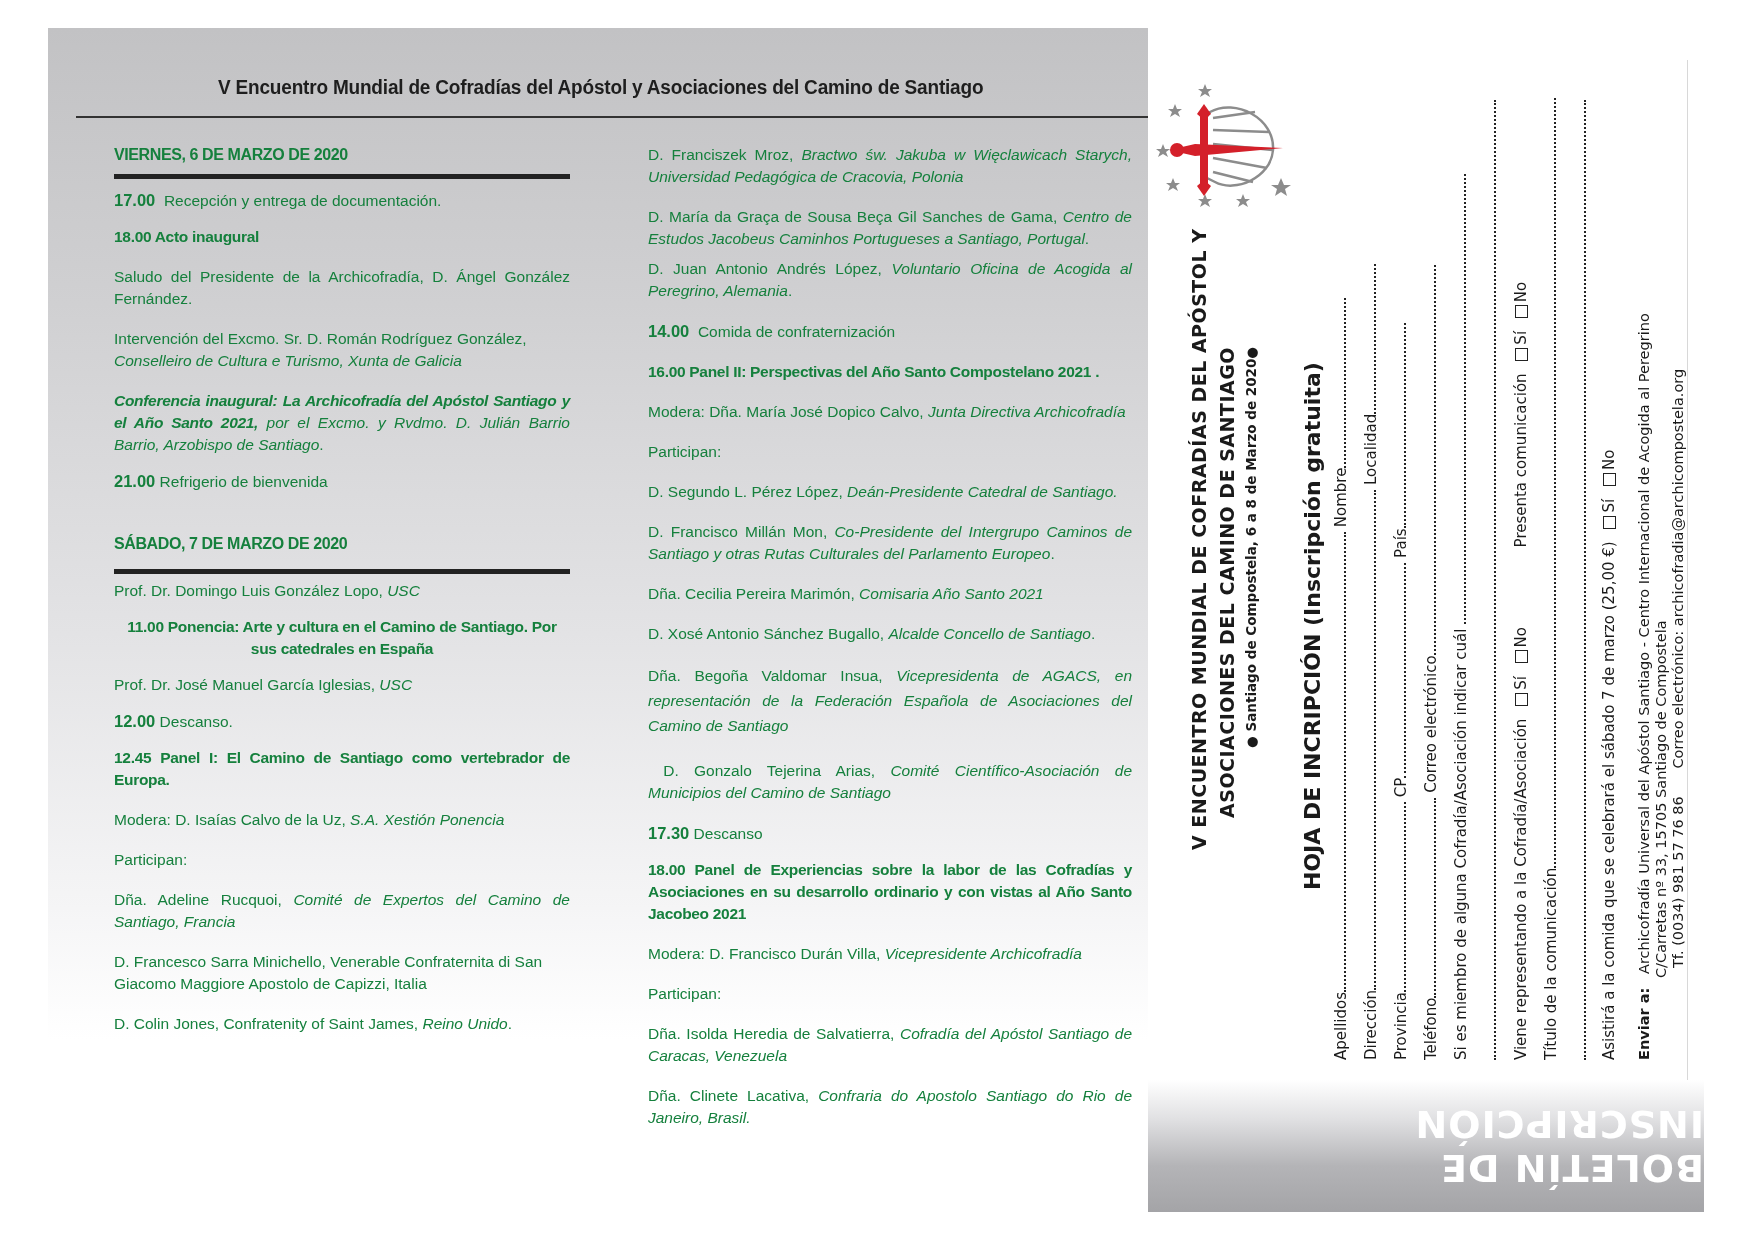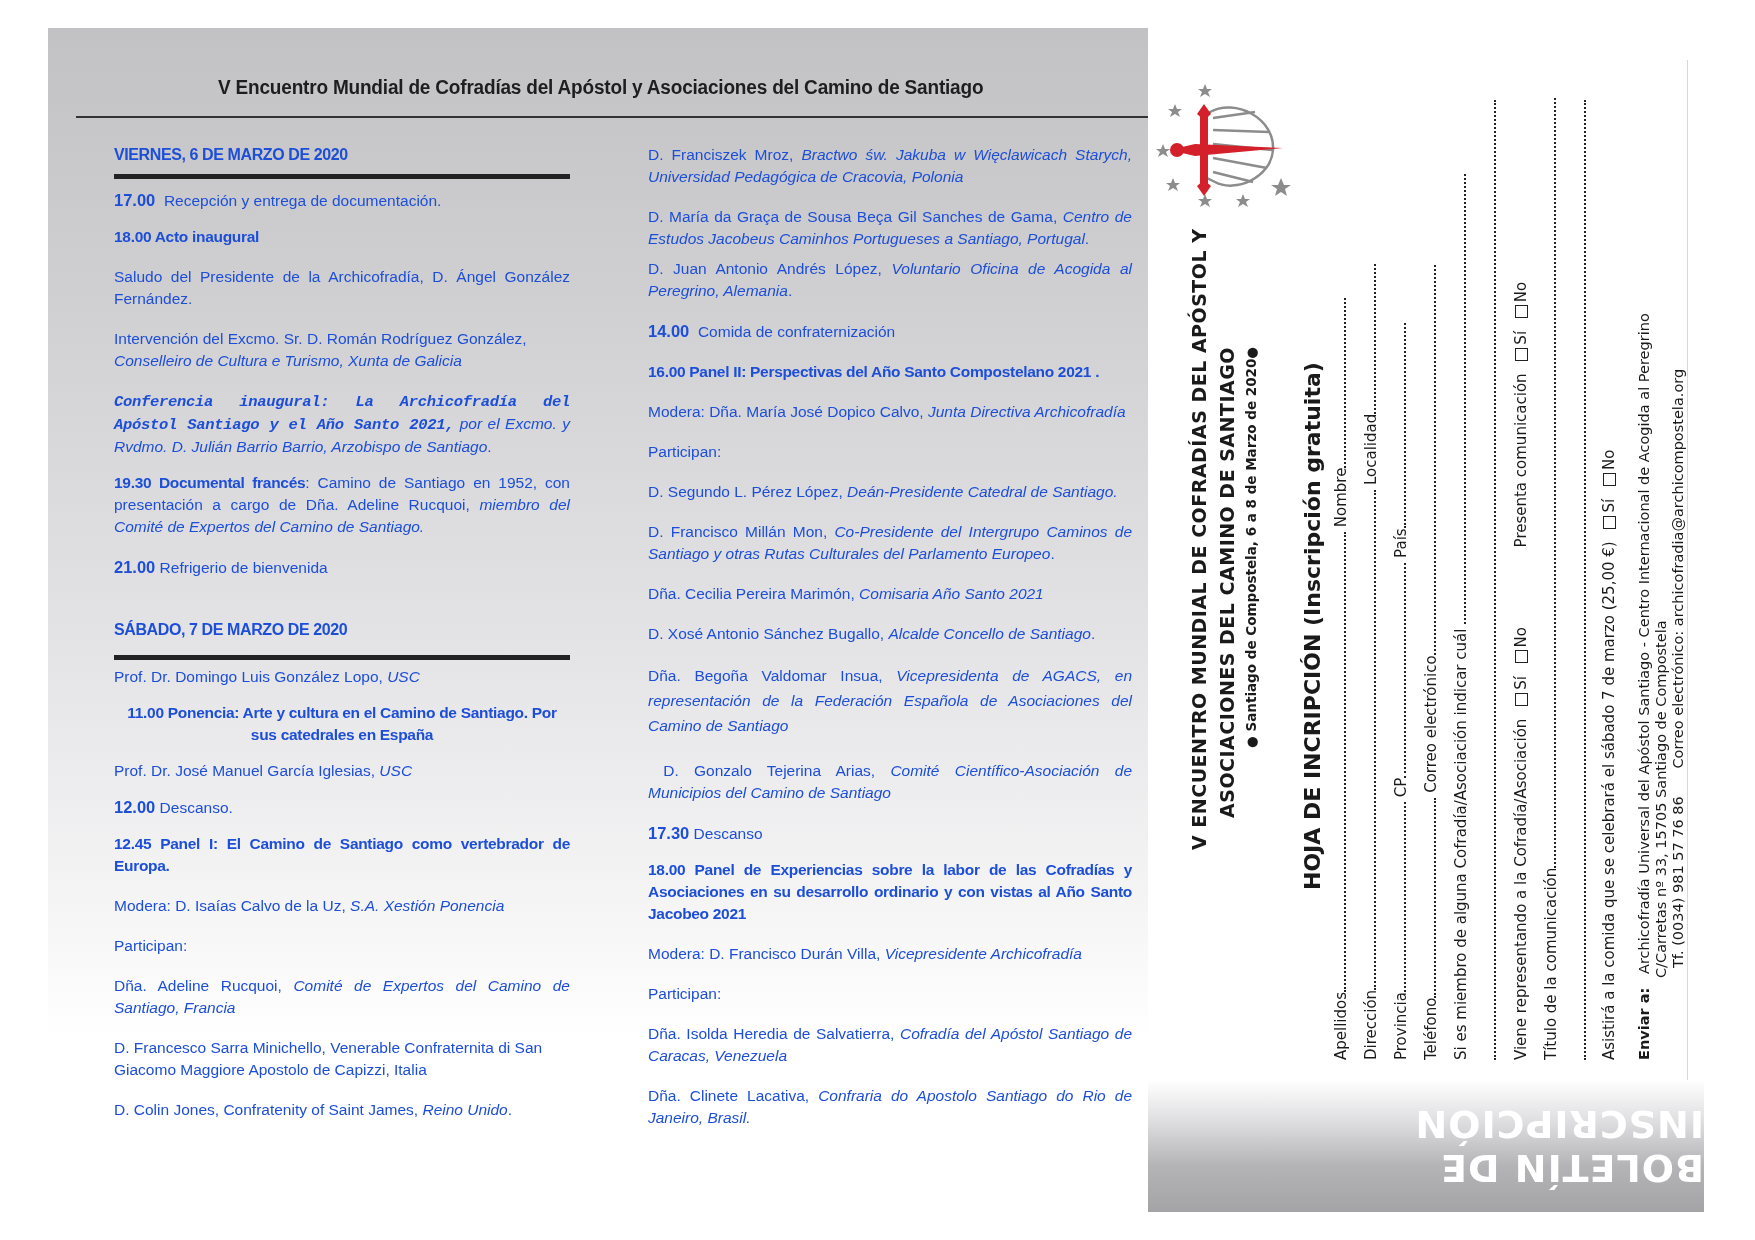--- a/index.html
+++ b/index.html
@@ -4,29 +4,29 @@
 <style>
   html, body { margin:0; padding:0; }
   body { width:1755px; height:1240px; background:#ffffff; position:relative; overflow:hidden;
          font-family:"Liberation Sans", sans-serif; color:#222; }
   #left-panel { position:absolute; left:48px; top:28px; width:1100px; height:1100px;
     background:linear-gradient(to bottom, #c2c2c4 0%, #d0d0d2 25%, #e3e3e5 55%, #f5f5f6 80%, #ffffff 92%); }
   #left-panel-tail { position:absolute; left:48px; top:1128px; width:1100px; height:60px; background:#ffffff; }
   .header-title { position:absolute; left:218px; top:76px; font-size:20px; font-weight:bold;
     font-family:"Liberation Sans", sans-serif; color:#1e1e1e; letter-spacing:-0.2px; transform:scaleX(0.95); transform-origin:left; white-space:nowrap; }
   .header-rule { position:absolute; left:76px; top:116px; width:1072px; height:2px; background:#333; }
-  .col { position:absolute; font-size:15.5px; line-height:22px; color:#1d4ed8; }
+  .col { position:absolute; font-size:15.5px; line-height:22px; color:#15803d; }
   #col1 { left:114px; top:144px; width:456px; }
   #col2 { left:648px; top:144px; width:484px; }
   .day-head { font-weight:bold; font-size:16px; letter-spacing:-0.4px; margin:0; }
   .day-rule { height:5px; background:#222; margin:8px 0 10px 0; }
   .p { margin:0 0 14px 0; text-align:justify; }
   .b { font-weight:bold; letter-spacing:-0.3px; }
   .i { font-style:italic; }
-  .bi { font-weight:bold; font-style:italic; letter-spacing:-0.3px;font-family:Liberation Mono, monospace; }
+  .bi { font-weight:bold; font-style:italic; letter-spacing:-0.3px; }
   .t { font-weight:bold; font-size:16.5px; }
   
   #right-panel { position:absolute; left:1148px; top:28px; width:556px; height:1184px; background:#ffffff; }
   #right-border { position:absolute; left:1687px; top:60px; width:1px; height:1020px; background:#d8d8d8; }
   #bottom-band { position:absolute; left:1148px; top:1080px; width:556px; height:132px;
     background:linear-gradient(to bottom, #ffffff 0%, #e0e0e2 30%, #b4b4b7 65%, #a4a4a7 100%); }
   .boletin { position:absolute; left:1148px; top:1080px; width:556px; height:132px; display:flex; align-items:center; justify-content:center; }
   .boletin span { display:inline-block; transform:rotate(180deg); color:#fff; font-weight:bold; font-size:38px; letter-spacing:1px; font-family:"DejaVu Sans", sans-serif; }
   #logo { position:absolute; left:1155px; top:78px; width:140px; height:140px; }
   .rot { position:absolute; transform-origin:left top; transform:rotate(-90deg); white-space:nowrap; }
@@ -48,21 +48,20 @@
 <div class="header-rule"></div>
 
 <div class="col" id="col1">
   <p class="day-head">VIERNES, 6 DE MARZO DE 2020</p>
   <div class="day-rule"></div>
   <p class="p"><span class="t">17.00</span>&nbsp; <span>Recepción y entrega de documentación.</span></p>
   <p class="p b" style="margin-bottom:18px">18.00 Acto inaugural</p>
   <p class="p" style="margin-bottom:18px">Saludo del Presidente de la Archicofradía, D. Ángel González Fernández.</p>
   <p class="p" style="margin-bottom:18px"><span>Intervención del Excmo. Sr. D. Román Rodríguez González,</span><br><span class="i">Conselleiro de Cultura e Turismo, Xunta de Galicia</span></p>
   <p class="p"><span class="bi">Conferencia inaugural: La Archicofradía del Apóstol Santiago y el Año Santo 2021,</span> <span class="i">por el Excmo. y Rvdmo. D. Julián Barrio Barrio, Arzobispo de Santiago</span>.</p>
-  <p class="p" style="margin-bottom:18px"><span class="b">19.30 Documental francés</span><span>: Camino de Santiago en 1952, con presentación a cargo de Dña. Adeline Rucquoi,</span> <span class="i">miembro del Comité de Expertos del Camino de Santiago.</span></p>
   <p class="p" style="margin-bottom:40px"><span class="t">21.00</span> <span>Refrigerio de bienvenida</span></p>
 
   <p class="day-head">SÁBADO,  7 DE MARZO DE 2020</p>
   <div class="day-rule" style="margin-top:14px;margin-bottom:6px"></div>
   <p class="p"><span>Prof. Dr. Domingo Luis González Lopo,</span> <span class="i">USC</span></p>
   <p class="p b" style="text-align:center">11.00 Ponencia: Arte y cultura en el Camino de Santiago. Por sus catedrales en España</p>
   <p class="p"><span>Prof. Dr. José Manuel García Iglesias,</span> <span class="i">USC</span></p>
   <p class="p"><span class="t">12.00</span> <span>Descanso.</span></p>
   <p class="p b" style="margin-bottom:18px">12.45 Panel I: El Camino de Santiago como vertebrador de Europa.</p>
   <p class="p" style="margin-bottom:18px"><span>Modera: D. Isaías Calvo de la Uz,</span> <span class="i">S.A. Xestión Ponencia</span></p>

